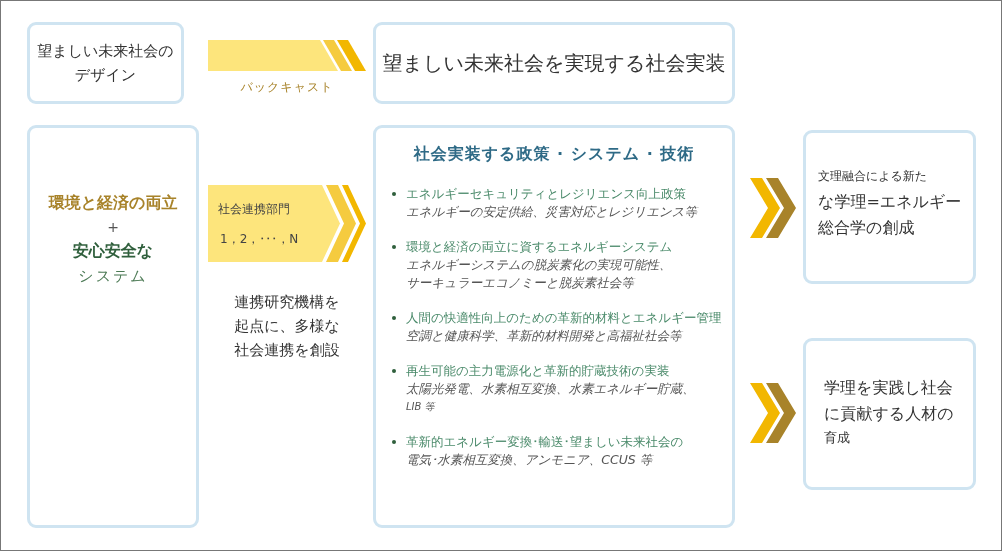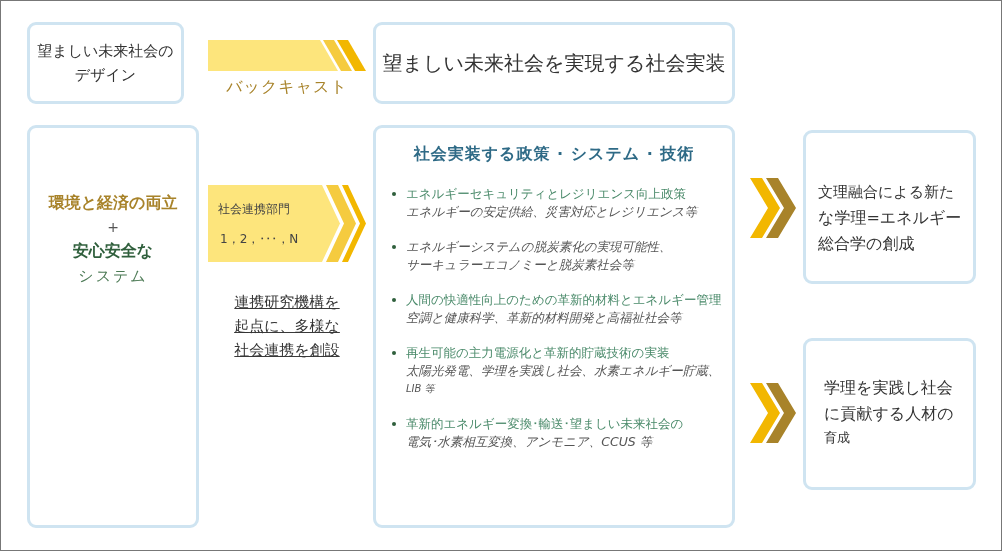--- a/index.html
+++ b/index.html
@@ -27,21 +27,21 @@
   <div class="t">デザイン</div>
 </div>
 
 <div class="abs" style="left:208px; top:40px;">
   <svg width="158" height="31" viewBox="0 0 158 31">
     <polygon points="0,0 112,0 130,31 0,31" fill="#fde57c"></polygon>
     <polygon points="115,0 126,0 144,31 133,31" fill="#f5cb3f"></polygon>
     <polygon points="129,0 140,0 158,31 147,31" fill="#f2b700"></polygon>
   </svg>
 </div>
-<div class="abs gold" style="left:208px; top:76px; width:158px; text-align:center; font-size:16px; line-height:22px; letter-spacing:1px;">バックキャスト</div>
+<div class="abs gold" style="left:208px; top:76px; width:158px; text-align:center; font-size:12px; line-height:22px; letter-spacing:1px;">バックキャスト</div>
 
 <div class="box center-text" style="left:373px; top:22px; width:362px; height:82px;">
   <div class="t" style="font-size:20px;">望ましい未来社会を実現する社会実装</div>
 </div>
 
 <div class="box" style="left:27px; top:125px; width:172px; height:403px;">
   <div style="position:absolute; top:62px; left:0; right:0; text-align:center;">
     <div class="gold" style="font-size:16px; line-height:26px; font-weight:bold;">環境と経済の両立</div>
     <div style="font-size:14px; line-height:22px; color:#555;">+</div>
     <div class="green" style="font-size:16px; line-height:26px; font-weight:bold;">安心安全な</div>
@@ -52,49 +52,50 @@
 <div class="abs" style="left:208px; top:185px;">
   <svg width="158" height="77" viewBox="0 0 158 77">
     <polygon points="0,0 114,0 132,38.5 114,77 0,77" fill="#fde57c"></polygon>
     <polygon points="118,0 130,0 148,38.5 130,77 118,77 136,38.5" fill="#f5cb3f"></polygon>
     <polygon points="134,0 140,0 158,38.5 140,77 134,77 152,38.5" fill="#f2b700"></polygon>
   </svg>
 </div>
 <div class="abs" style="left:218px; top:201px; font-size:12px; color:#444;">社会連携部門</div>
 <div class="abs" style="left:220px; top:231px; font-size:12px; color:#444;">1，2，･･･，N</div>
 
-<div class="abs" style="left:208px; top:290px; width:158px; text-align:center;text-decoration:underline;">
+<div class="abs" style="left:208px; top:290px; width:158px; text-align:center;">
   <div class="t">連携研究機構を</div>
   <div class="t">起点に、多様な</div>
   <div class="t">社会連携を創設</div>
 </div>
 
 <div class="box" style="left:373px; top:125px; width:362px; height:403px;">
   <div style="position:absolute; top:16px; left:0; right:0; text-align:center; font-size:16px; font-weight:bold; color:#2e6a86; letter-spacing:1px;">社会実装する政策 · システム · 技術</div>
 
   <div class="abs" style="left:14px; top:57px; width:335px;">
     <div style="position:relative; padding-left:16px; margin-bottom:17px;">
       <span style="position:absolute; left:2px; top:7px; width:4px; height:4px; border-radius:50%; background:#2f5f3c;"></span>
       <div class="sub-item-title">エネルギーセキュリティとレジリエンス向上政策</div>
       <div class="sub-item-desc">エネルギーの安定供給、災害対応とレジリエンス等</div>
     </div>
     <div style="position:relative; padding-left:16px; margin-bottom:17px;">
       <span style="position:absolute; left:2px; top:7px; width:4px; height:4px; border-radius:50%; background:#2f5f3c;"></span>
+      <div class="sub-item-title">環境と経済の両立に資するエネルギーシステム</div>
       <div class="sub-item-desc">エネルギーシステムの脱炭素化の実現可能性、</div>
       <div class="sub-item-desc">サーキュラーエコノミーと脱炭素社会等</div>
     </div>
     <div style="position:relative; padding-left:16px; margin-bottom:17px;">
       <span style="position:absolute; left:2px; top:7px; width:4px; height:4px; border-radius:50%; background:#2f5f3c;"></span>
       <div class="sub-item-title">人間の快適性向上のための革新的材料とエネルギー管理</div>
       <div class="sub-item-desc">空調と健康科学、革新的材料開発と高福祉社会等</div>
     </div>
     <div style="position:relative; padding-left:16px; margin-bottom:17px;">
       <span style="position:absolute; left:2px; top:7px; width:4px; height:4px; border-radius:50%; background:#2f5f3c;"></span>
       <div class="sub-item-title">再生可能の主力電源化と革新的貯蔵技術の実装</div>
-      <div class="sub-item-desc">太陽光発電、学理を実践し社会、水素エネルギー貯蔵、</div>
+      <div class="sub-item-desc">太陽光発電、水素相互変換、水素エネルギー貯蔵、</div>
       <div class="sub-item-desc" style="font-size:10px;">LIB 等</div>
     </div>
     <div style="position:relative; padding-left:16px;">
       <span style="position:absolute; left:2px; top:7px; width:4px; height:4px; border-radius:50%; background:#2f5f3c;"></span>
       <div class="sub-item-title">革新的エネルギー変換･輸送･望ましい未来社会の</div>
       <div class="sub-item-desc">電気･水素相互変換、アンモニア、CCUS 等</div>
     </div>
   </div>
 </div>
 
@@ -106,21 +107,21 @@
 </div>
 <div class="abs" style="left:750px; top:383px;">
   <svg width="48" height="60" viewBox="0 0 48 60">
     <polygon points="0,0 12,0 30,30 12,60 0,60 18,30" fill="#f2b700"></polygon>
     <polygon points="16,0 28,0 46,30 28,60 16,60 34,30" fill="#a8832a"></polygon>
   </svg>
 </div>
 
 <div class="box" style="left:803px; top:130px; width:173px; height:154px;">
   <div class="abs" style="left:12px; top:30px;">
-    <div class="t" style="font-size:15px; line-height:26px;margin-top:16px;">文理融合による新た</div>
+    <div class="t" style="font-size:12px; line-height:26px;">文理融合による新た</div>
     <div class="t" style="font-size:16px; line-height:26px;">な学理=エネルギー</div>
     <div class="t" style="font-size:16px; line-height:26px;">総合学の創成</div>
   </div>
 </div>
 
 <div class="box" style="left:803px; top:338px; width:173px; height:152px;">
   <div class="abs" style="left:18px; top:34px;">
     <div class="t" style="font-size:16px; line-height:26px;">学理を実践し社会</div>
     <div class="t" style="font-size:16px; line-height:26px;">に貢献する人材の</div>
     <div class="t" style="font-size:13px; line-height:22px;">育成</div>

